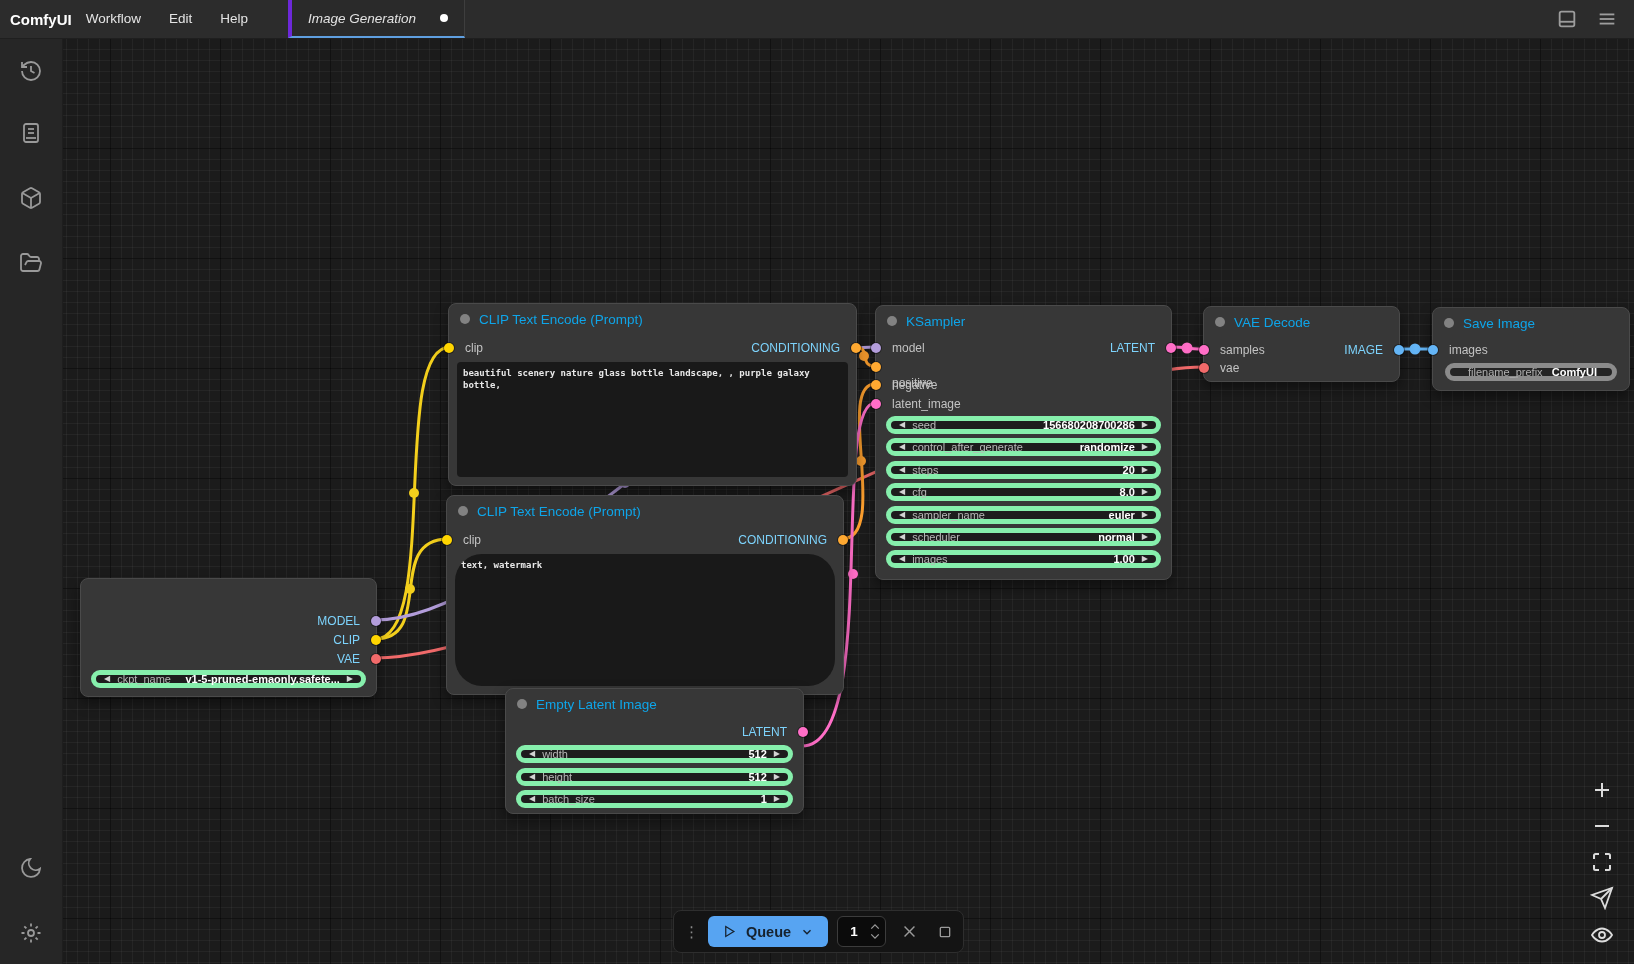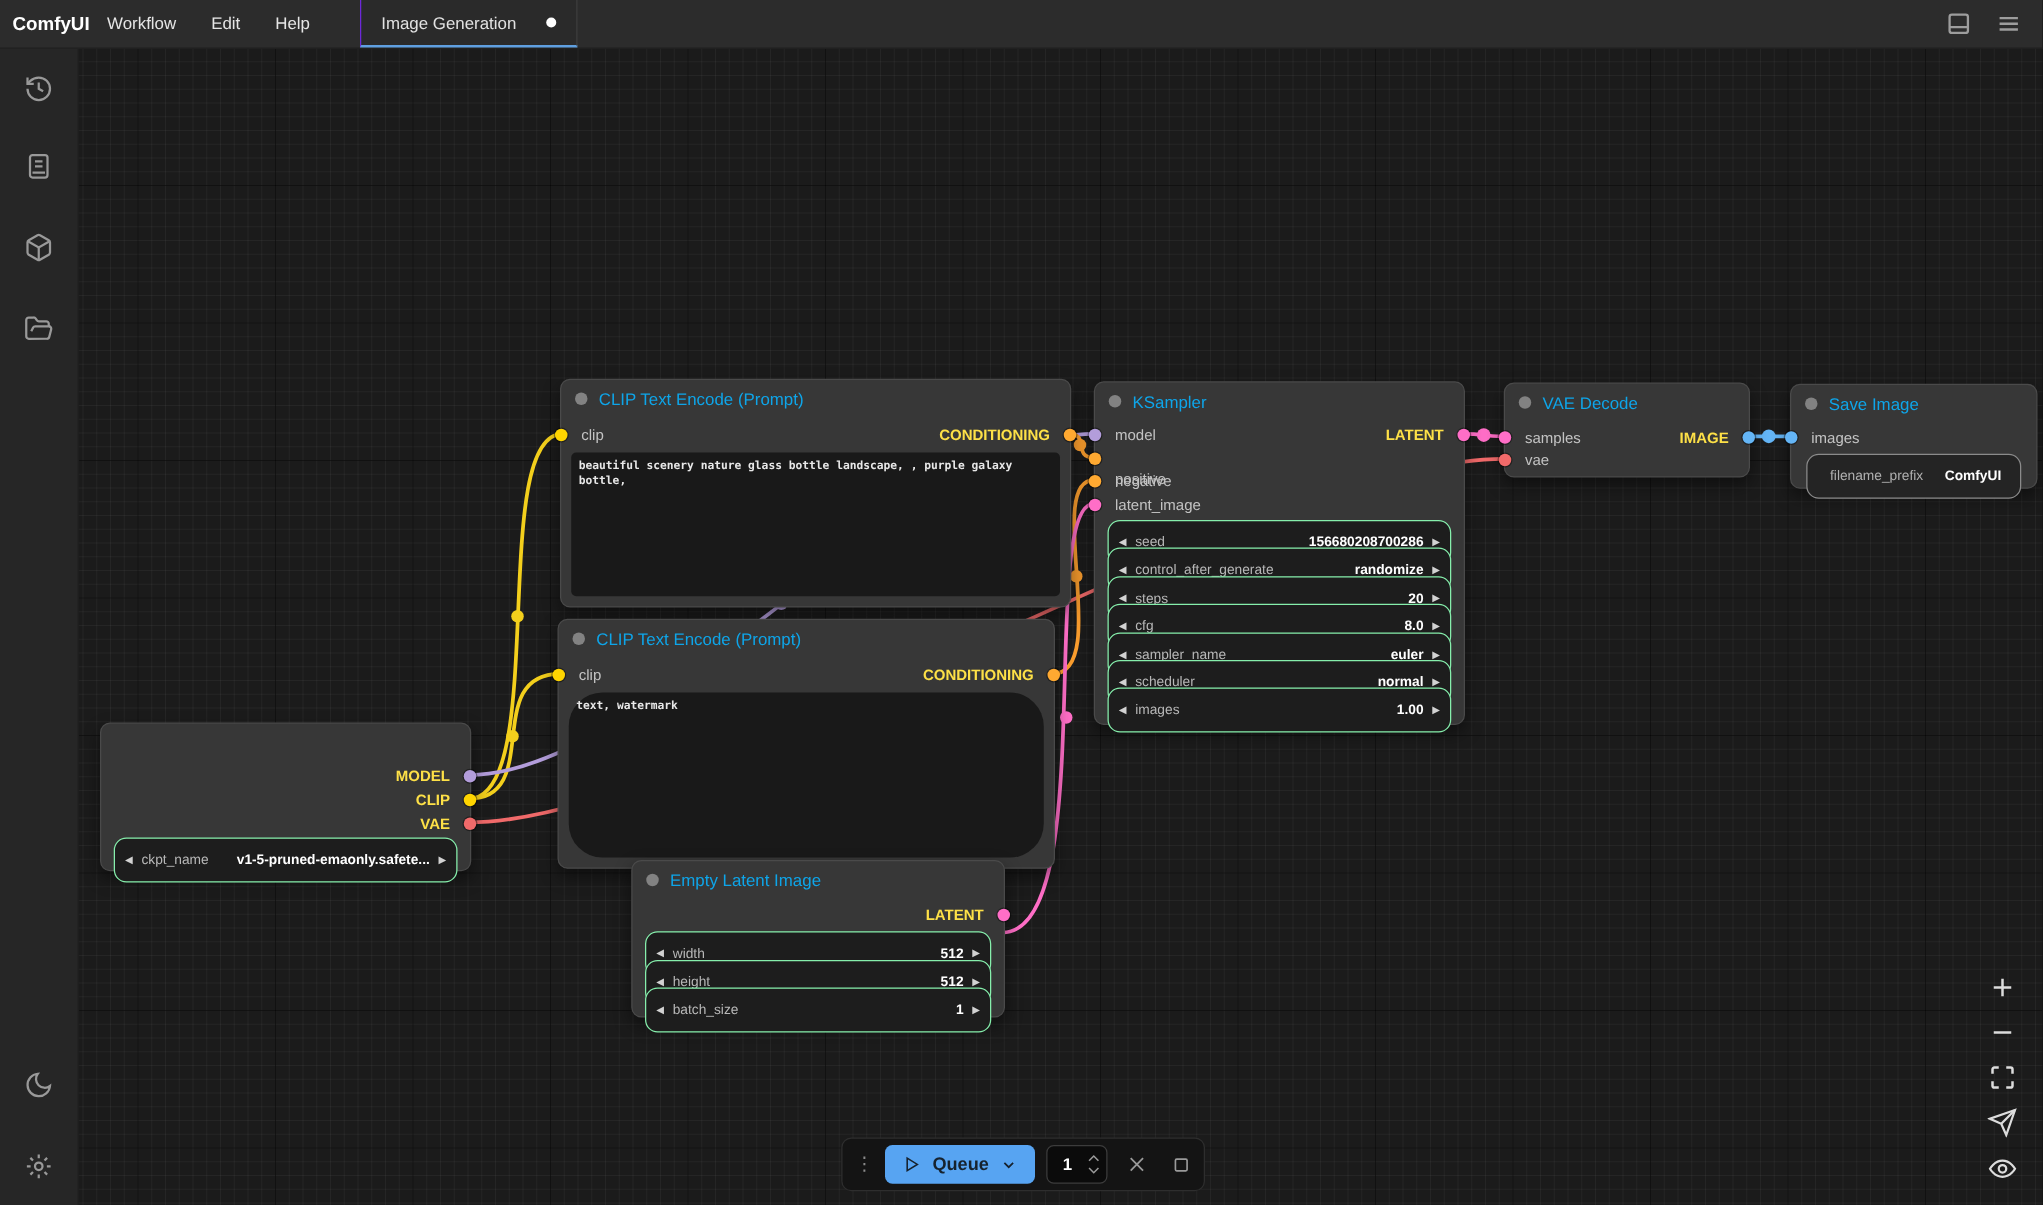--- a/index.html
+++ b/index.html
@@ -16,45 +16,45 @@
     background-size:110px 110px,110px 110px,11px 11px,11px 11px;}
   svg.wires{position:absolute;left:0;top:0;width:1634px;height:964px;z-index:1;pointer-events:none;}
 
   
   .menubar{position:absolute;left:0;top:0;width:1634px;height:38px;background:#2c2c2c;
     border-bottom:1px solid #1f1f1f;display:flex;align-items:center;z-index:10;}
   .logo{font-weight:700;font-size:15px;color:#fff;margin-left:10px;}
   .menu-item{font-size:13.5px;color:#e5e5e5;padding:0 14px;height:38px;line-height:38px;cursor:default;}
   .menu-item:first-of-type{margin-left:28px;}
   .wtab{height:38px;box-sizing:border-box;display:flex;align-items:center;gap:10px;
-    padding:0 16px;margin-left:26px;border-left:1px solid #6d28d9;border-right:1px solid #3e3e3e;
-    border-bottom:2px solid #5f9fe0;background:#2a2a2a;min-width:150px;}
+    padding:0 16px;margin-left:26px;border-left:4px solid #6d28d9;border-right:1px solid #3e3e3e;
+    border-bottom:2px solid #5f9fe0;background:#2a2a2a;min-width:150px;font-style:italic;}
   .wtab .tab-label{font-size:13.5px;color:#e2e2e2;}
   .dirty-dot{width:8px;height:8px;border-radius:50%;background:#fff;margin-left:14px;}
   .menubar-right{margin-left:auto;display:flex;align-items:center;gap:18px;margin-right:16px;}
   .mb-icon{width:22px;height:22px;color:#9d9d9d;}
 
   
   .sidebar{position:absolute;left:0;top:38px;width:62px;bottom:0;background:#262626;
     border-right:1px solid #1e1e1e;z-index:9;}
   .sb-icon{position:absolute;left:19px;width:24px;height:24px;color:#999;}
 
   
   .node{position:absolute;background:#373737;border:1px solid #4a4a4a;border-radius:8px;
     box-shadow:0 6px 14px rgba(0,0,0,.45);z-index:2;}
   .node-header{position:absolute;left:0;top:0;right:0;height:30px;display:flex;align-items:center;
     gap:9px;padding:0 11px;}
   .collapse-dot{width:10px;height:10px;border-radius:50%;background:#828282;flex:0 0 auto;}
   .node-title{font-size:13.5px;color:#0ea5e9;white-space:nowrap;}
   .port{position:absolute;width:10px;height:10px;border-radius:50%;box-shadow:0 0 0 1px rgba(0,0,0,.4);z-index:3;}
   .port.in{left:-5px;} .port.out{right:-5px;}
   .plabel{position:absolute;font-size:12px;color:#c3c3c3;white-space:nowrap;}
-  .plabel.out{font-weight:700;color:#fde047;text-align:center;}
-  .widget{position:absolute;left:10px;right:10px;height:36px;background:#1d1d1d;
-    border:1px solid #86efac;border-radius:10px;display:flex;align-items:center;
+  .plabel.out{font-weight:400;color:#7dd3fc;text-align:center;}
+  .widget{position:absolute;left:10px;right:10px;height:18px;background:#1d1d1d;
+    border:5px solid #86efac;border-radius:10px;display:flex;align-items:center;
     padding:0 8px;box-sizing:border-box;font-size:11px;color:#b8b8b8;}
   .widget .arr{color:#d2d2d2;font-size:8px;line-height:1;flex:0 0 auto;}
   .widget .wlabel{margin-left:7px;flex:0 0 auto;}
   .widget .wvalue{flex:1;text-align:right;margin-right:7px;color:#fff;font-weight:700;}
   .widget.text-widget{border-color:#8b8b8b;background:#242424;}
   .widget.text-widget .wlabel{margin-left:10px;color:#b0b0b0;}
   .prompt-box{position:absolute;left:8px;right:8px;background:#191919;border-radius:4px;
     padding:5px 6px;box-sizing:border-box;font-family:"DejaVu Sans Mono",monospace;
     font-size:9px;font-weight:700;color:#e8e8e8;line-height:1.35;}
 

